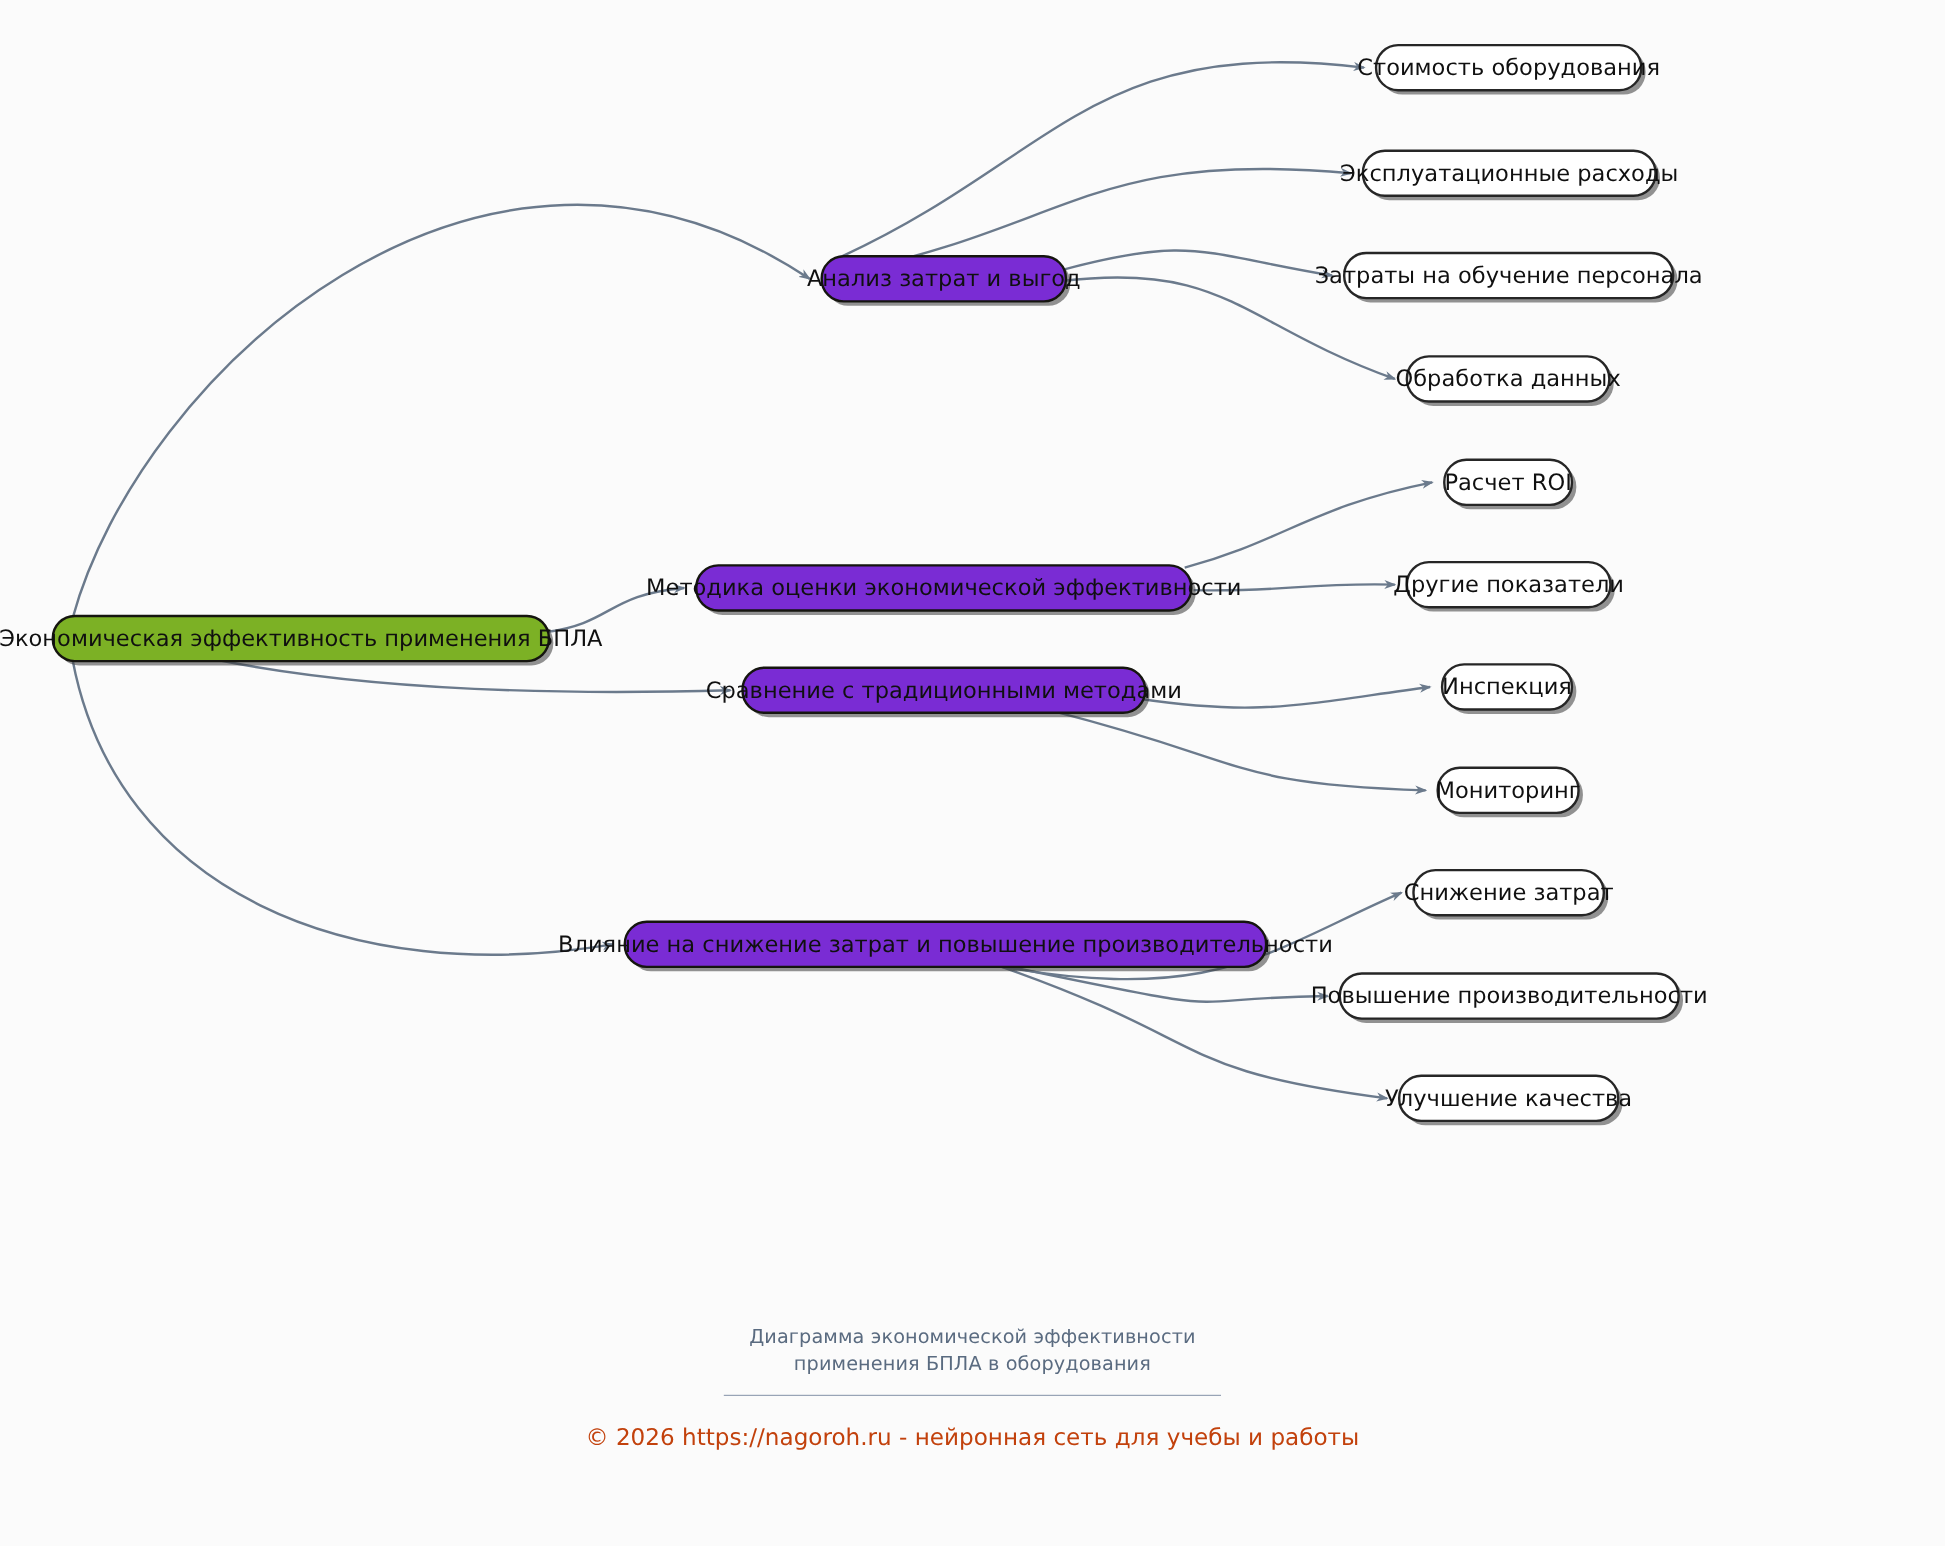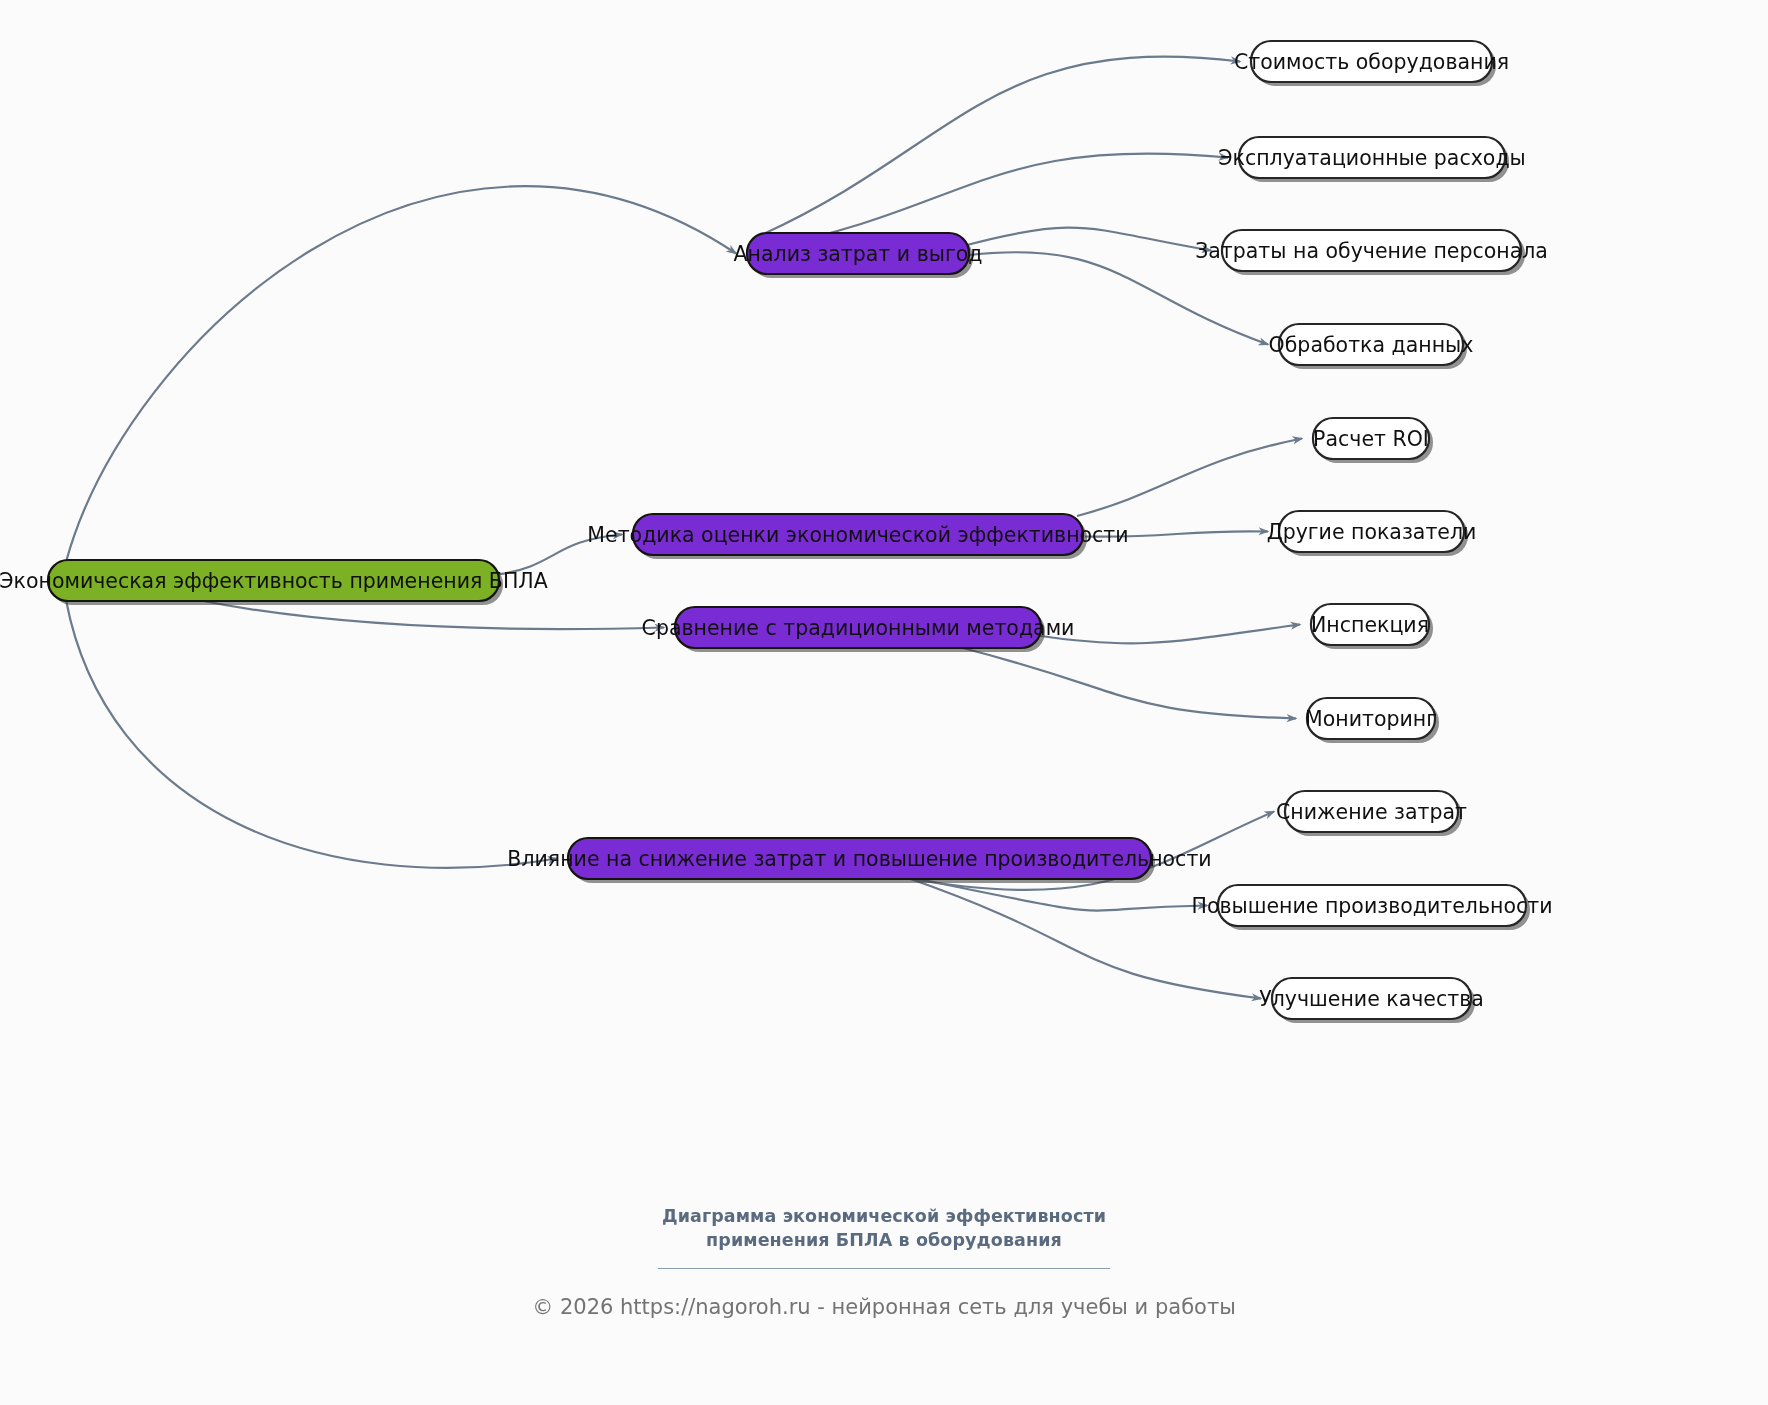--- a/index.html
+++ b/index.html
@@ -59,35 +59,35 @@
   .footer-wrap {
     position: absolute;
     left: 0;
     top: 1205px;
     width: 1768px;
     text-align: center;
   }
   .footer-title {
     font-family: "DejaVu Sans", sans-serif;
     font-size: 17.5px;
-    font-weight: bold;
+    font-weight: normal;
     color: #5a6b80;
     line-height: 1.35;
     letter-spacing: 0.1px;
   }
   .footer-rule {
     width: 452px;
     height: 0;
     border-top: 1.6px solid #8d9bae;
     margin: 16px auto 0 auto;
   }
   .footer-credit {
     font-family: "DejaVu Sans", sans-serif;
     font-size: 21px;
-    color: #737373;
+    color: #c2410c;
     margin-top: 26px;
   }
 </style>
 </head>
 <body>
 
 <div id="canvas">
 
   <svg class="mindmap" viewBox="0 0 1768 1405">
     <defs>

